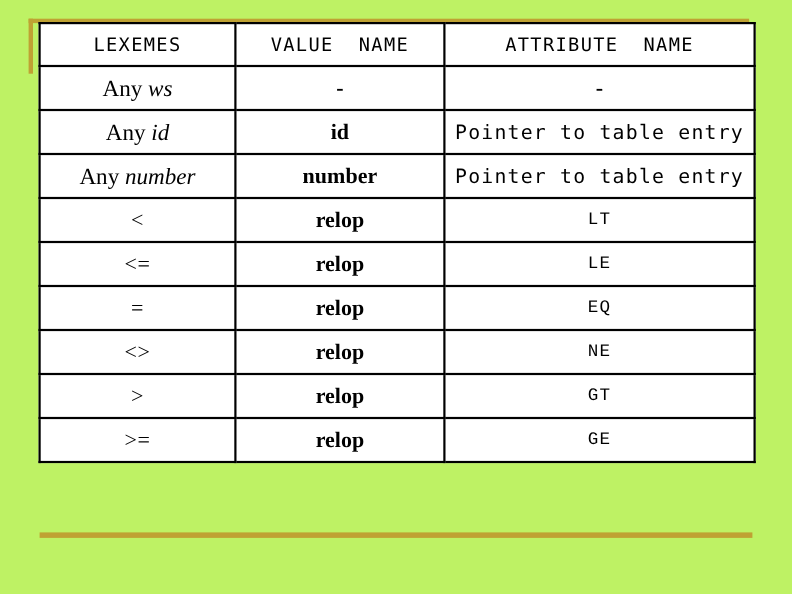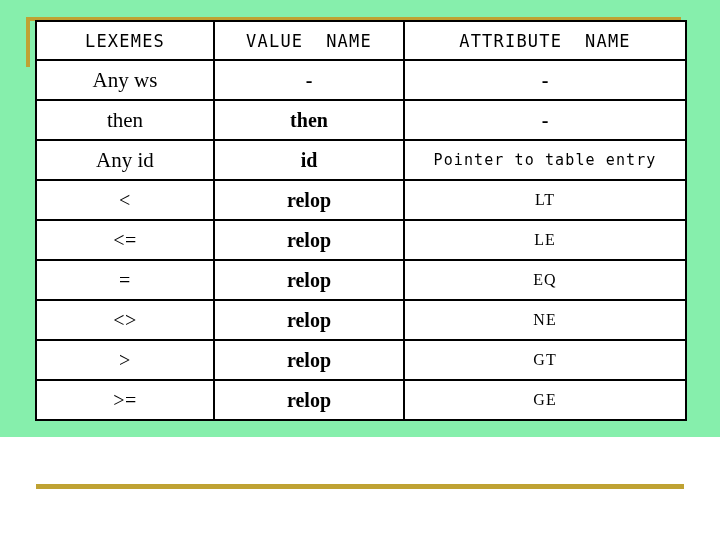--- a/index.html
+++ b/index.html
@@ -10,22 +10,22 @@
   body {
     width: 720px;
     height: 540px;
     overflow: hidden;
     font-family: "Liberation Serif", serif;
   }
 
   #slide {
     position: relative;
     width: 720px;
-    height: 437px;
-    background: #86efac;
+    height: 540px;
+    background: #bef264;
   }
 
   
   .accent-rule-top {
     position: absolute;
     left: 26px;
     top: 17px;
     width: 655px;
     height: 4px;
     background: #bfa233;
@@ -81,20 +81,21 @@
     letter-spacing: 1.2px;
     white-space: pre;
   }
 
   
   .lex {
     font-family: "Liberation Serif", serif;
     font-size: 21px;
   }
   .lex .it {
+    font-style: italic;
     margin-top: 33px;
   }
   .op {
     font-family: "Liberation Serif", serif;
     font-size: 20px;
     letter-spacing: 0.5px;
   }
 
   
   .tok {
@@ -104,26 +105,26 @@
   }
   .dash {
     font-family: "Liberation Serif", serif;
     font-size: 20px;
     font-weight: bold;
   }
 
   
   .attr-mono {
     font-family: "DejaVu Sans Mono", "Liberation Mono", monospace;
-    font-size: 15px;
+    font-size: 18px;
     letter-spacing: 1.1px;
     white-space: pre;
   }
   .attr-code {
-    font-family: Liberation Serif, serif;
+    font-family: Liberation Mono, monospace;
     font-size: 16px;
     letter-spacing: 1px;
   }
 </style>
 </head>
 <body>
 
 <div id="slide">
 
   <div class="accent-rule-top"></div>
@@ -147,30 +148,30 @@
         <td>
           <span class="hdr-text">ATTRIBUTE  NAME</span>
         </td>
       </tr>
     <tr>
           <td><span class="lex"><span>Any </span><span class="it">ws</span></span></td>
           <td><span class="dash">-</span></td>
           <td><span class="dash">-</span></td>
         </tr>
         <tr>
-          <td><span class="lex"><span>then</span></span></td>
-          <td><span class="tok">then</span></td>
-          <td><span class="dash">-</span></td>
-        </tr>
-        <tr>
           <td><span class="lex"><span>Any </span><span class="it">id</span></span></td>
           <td><span class="tok">id</span></td>
           <td><span class="attr-mono">Pointer to table entry</span></td>
         </tr>
         <tr>
+          <td><span class="lex"><span>Any </span><span class="it">number</span></span></td>
+          <td><span class="tok">number</span></td>
+          <td><span class="attr-mono">Pointer to table entry</span></td>
+        </tr>
+        <tr>
           <td><span class="op"><span>&lt;</span></span></td>
           <td><span class="tok">relop</span></td>
           <td><span class="attr-code">LT</span></td>
         </tr>
         <tr>
           <td><span class="op"><span>&lt;=</span></span></td>
           <td><span class="tok">relop</span></td>
           <td><span class="attr-code">LE</span></td>
         </tr>
         <tr>

